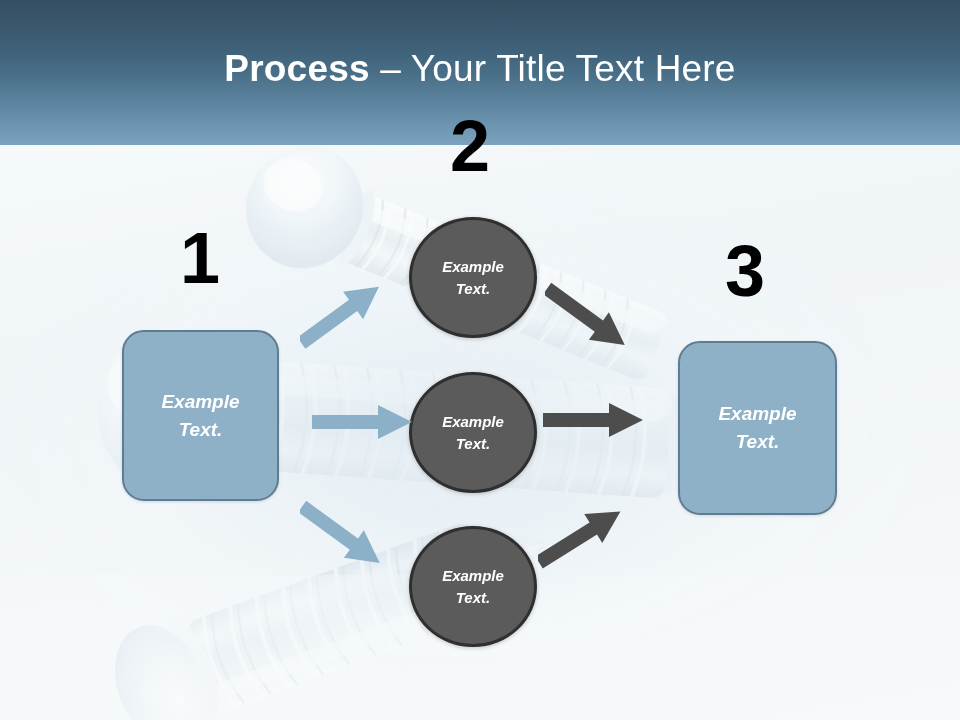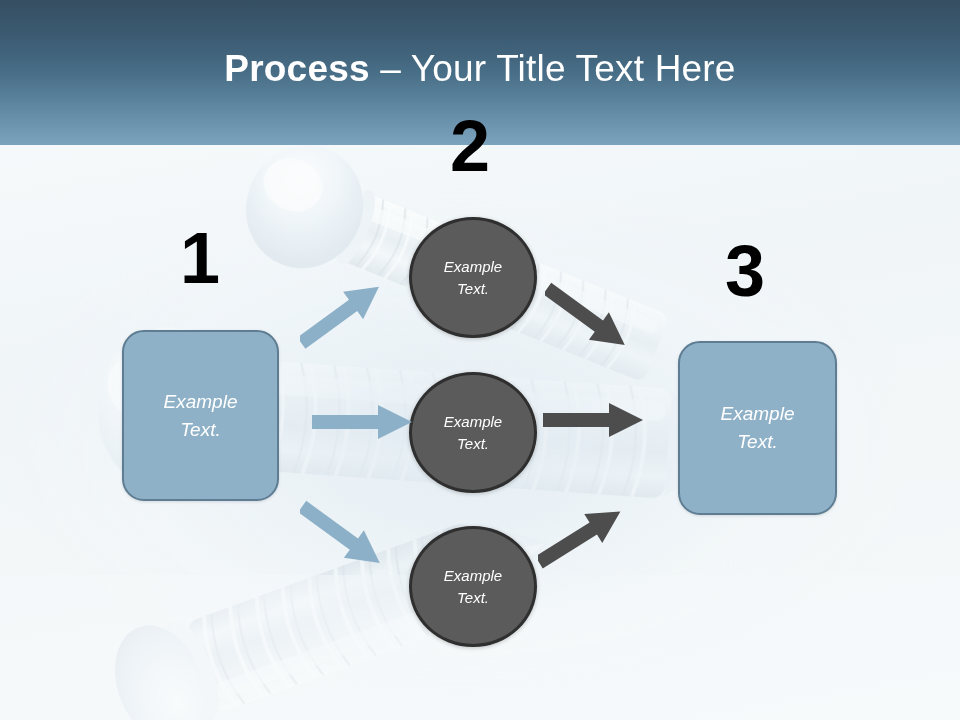--- a/index.html
+++ b/index.html
@@ -77,21 +77,21 @@
     border: 2px solid #5e7d92;
     border-radius: 22px;
     display: flex;
     align-items: center;
     justify-content: center;
     box-shadow: 0 1px 3px rgba(60,80,95,.18);
   }
   .box .label, .circle .label {
     color: #ffffff;
     font-style: italic;
-    font-weight: normal;
+    font-weight: bold;
     text-align: center;
     line-height: 1.45;
   }
   .box.left  { left: 122px; top: 330px; width: 157px; height: 171px; }
   .box.right { left: 678px; top: 341px; width: 159px; height: 174px; }
   .box .label { font-size: 19px; }
 
   
   .circle {
     position: absolute;

